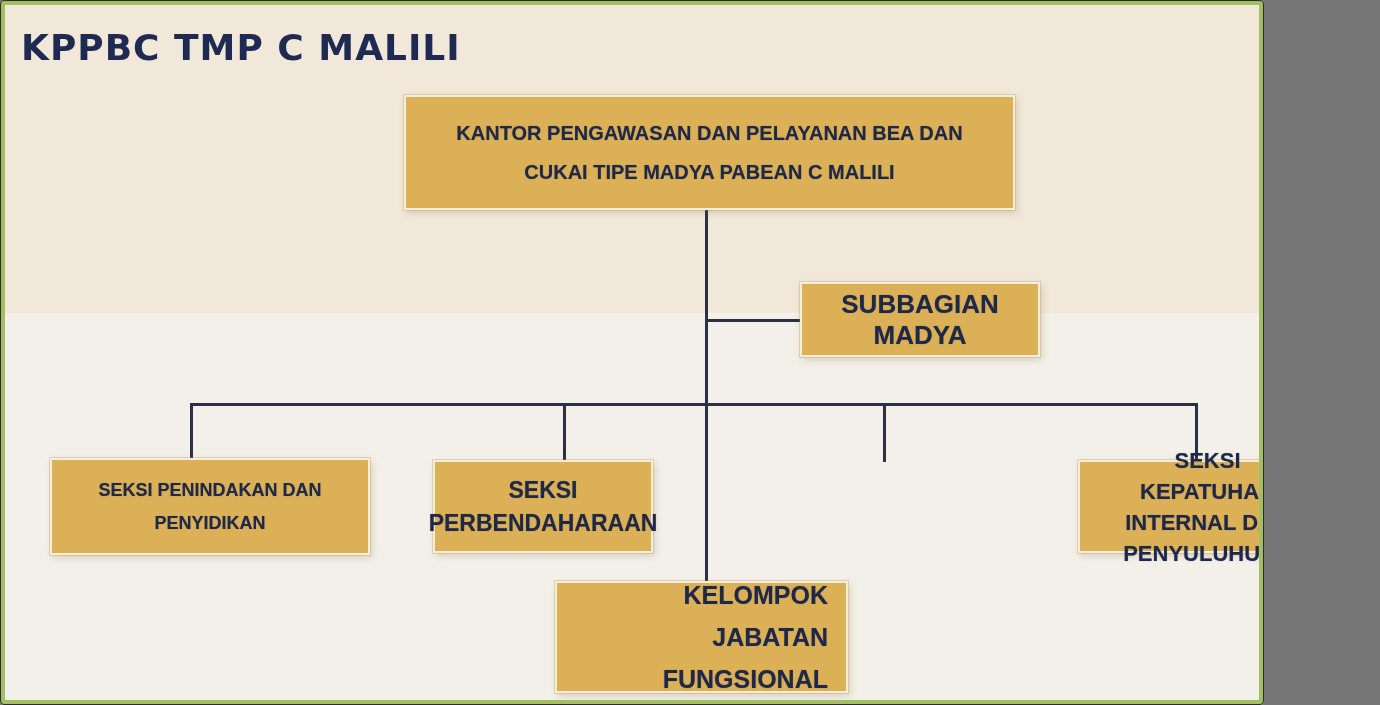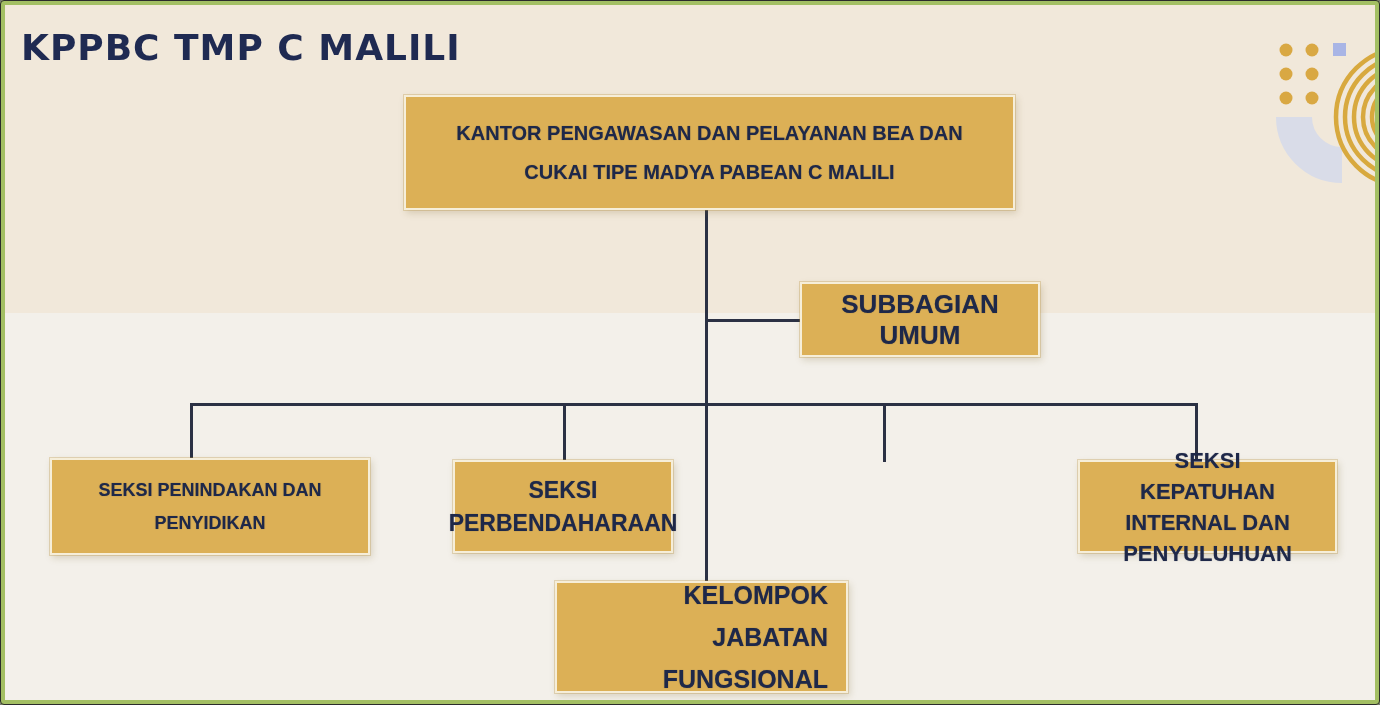--- a/index.html
+++ b/index.html
@@ -1,18 +1,18 @@
 <!DOCTYPE html>
 <html><head>
 <meta charset="utf-8">
 <style>
   html,body{margin:0;padding:0;background:#777;}
   .canvas{
     position:relative;
-    width:1380px;height:705px;
+    width:1264px;height:705px;
     box-sizing:border-box;
     border:5px solid #a3bf63;
     outline:1px solid #2b2b2b;
     outline-offset:-1px;
     border-radius:4px;
     overflow:hidden;
     background:#f3f0ea;
     font-family:"Liberation Sans", sans-serif;
   }
   .bg-top{
@@ -44,21 +44,21 @@
     box-shadow:0 0 0 1px rgba(185,145,60,.30), 2px 3px 7px rgba(120,95,35,.22);
     color:#1e2849;
     font-weight:700;
     display:flex;align-items:center;justify-content:center;
     text-align:center;
     text-shadow:0 0 1px rgba(20,28,60,.45);
   }
   .node-root   {left:399px;top:90px;width:611px;height:115px;font-size:20px;line-height:39px;padding:0 20px;}
   .node-staff  {left:795px;top:277px;width:240px;height:75px;font-size:26px;}
   .node-s1     {left:45px;  top:453px;width:320px;height:97px;font-size:18px;line-height:33px;padding:0 14px;}
-  .node-s2     {left:448px; top:455px;width:220px;height:93px;font-size:23px;line-height:33px;padding:0 10px;}
+  .node-s2     {left:428px; top:455px;width:220px;height:93px;font-size:23px;line-height:33px;padding:0 10px;}
   .node-s3     {left:740px; top:455px;width:275px;height:93px;font-size:22px;line-height:31px;padding:0 8px;}
   .node-s4     {left:1073px;top:455px;width:259px;height:93px;font-size:22px;line-height:31px;padding:0 28px;}
   .node-func   {left:550px; top:576px;width:293px;height:112px;font-size:25px;line-height:42px;padding:0 18px;text-align:right;}
   
   .deco-svg{position:absolute;left:1260px;top:28px;width:120px;height:162px;}
   .quarter-arc{
     position:absolute;left:1271px;top:46px;width:132px;height:132px;
     box-sizing:border-box;
     border-radius:50%;
     border:36px solid #d9dce8;
@@ -98,19 +98,19 @@
 
   <div class="line v" style="left:700px;top:204px;height:374px;"></div>
   <div class="line h" style="left:701px;top:314px;width:96px;"></div>
   <div class="line h" style="left:185px;top:398px;width:1008px;"></div>
   <div class="line v" style="left:185px;top:398px;height:57px;"></div>
   <div class="line v" style="left:558px;top:398px;height:59px;"></div>
   <div class="line v" style="left:878px;top:398px;height:59px;"></div>
   <div class="line v" style="left:1190px;top:398px;height:59px;"></div>
 
   <div class="node node-root">KANTOR PENGAWASAN DAN PELAYANAN BEA DAN CUKAI TIPE MADYA PABEAN C MALILI</div>
-  <div class="node node-staff">SUBBAGIAN UMUM</div>
+  <div class="node node-staff">SUBBAGIAN MADYA</div>
   <div class="node node-s1">SEKSI PENINDAKAN DAN PENYIDIKAN</div>
   <div class="node node-s2">SEKSI PERBENDAHARAAN</div>
   <div class="node node-s4">SEKSI KEPATUHAN INTERNAL DAN PENYULUHUAN</div>
   <div class="node node-func">KELOMPOK JABATAN FUNGSIONAL</div>
 
 </div>
 
 </body></html>

